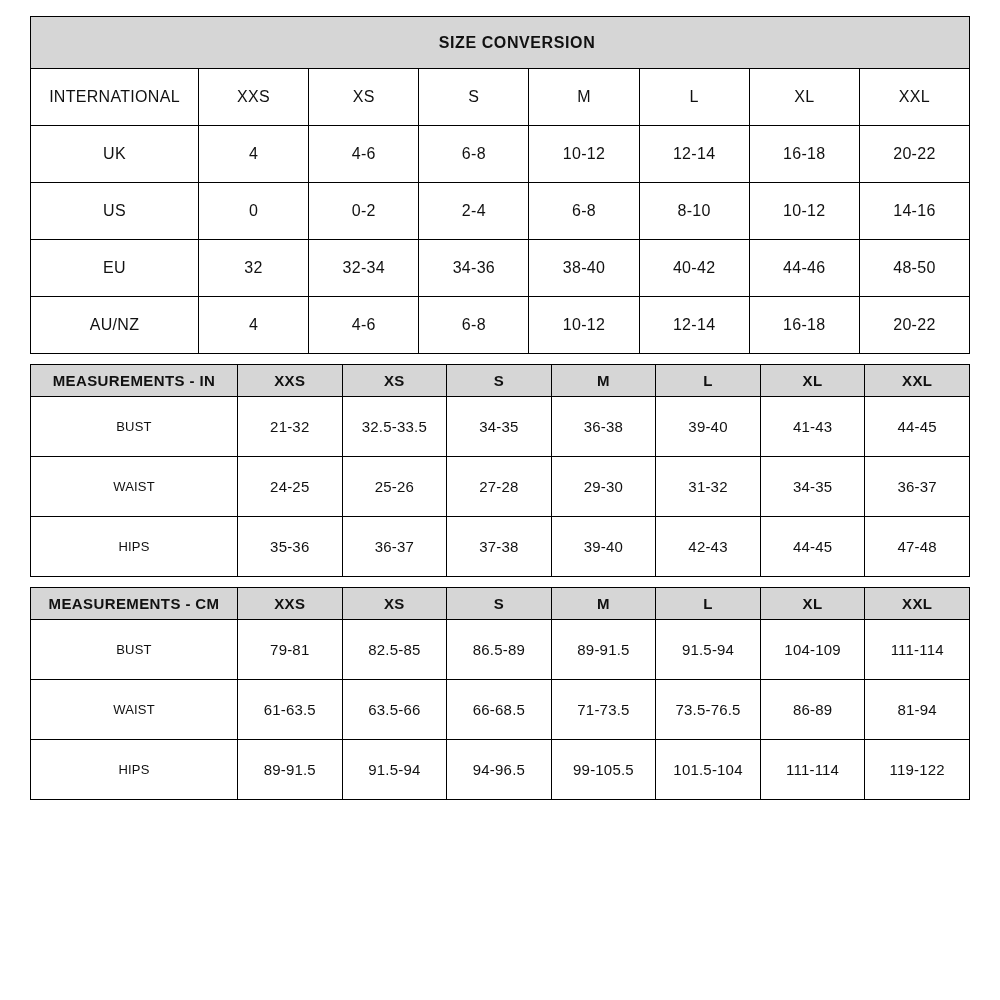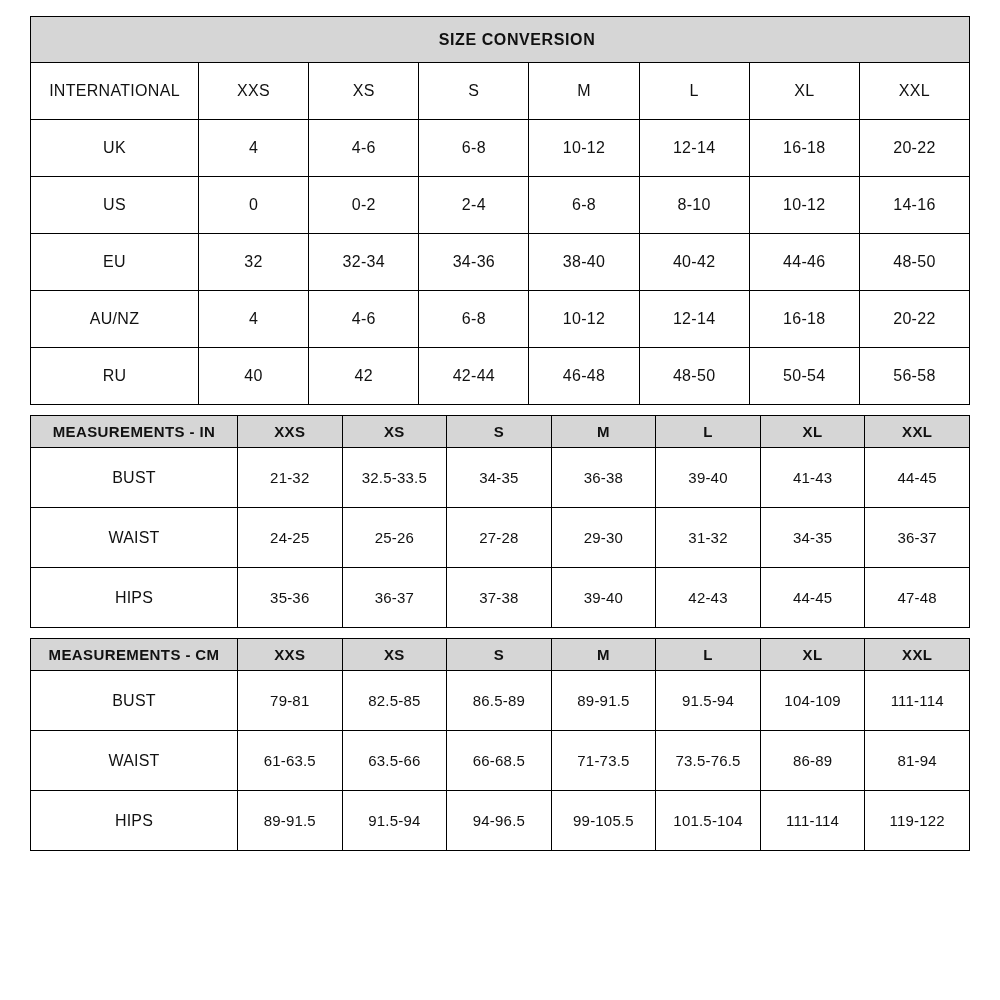--- a/index.html
+++ b/index.html
@@ -29,39 +29,39 @@
     border: 1.5px solid var(--border, #000000);
     text-align: center;
     vertical-align: middle;
     padding: 2px 4px;
     overflow: hidden;
     background: #ffffff;
   }
   
   .tbl-conversion col.c-label { width: 168px; }
   .tbl-conversion .banner {
-    height: 46px;
+    height: 52px;
     background: var(--header-bg, #d6d6d6);
     font-size: 16px;
     font-weight: 700;
     letter-spacing: 0.6px;
     padding-left: 38px;
   }
   .tbl-conversion td { height: 57px; font-size: 16px; font-weight: 500; letter-spacing: 0.3px; }
   
   .tbl-measure col.c-label { width: 207px; }
   .tbl-measure th {
     height: 32px;
     background: var(--header-bg, #d6d6d6);
     font-size: 15px;
     font-weight: 700;
     letter-spacing: 0.4px;
   }
   .tbl-measure td { height: 60px; font-size: 15px; font-weight: 500; letter-spacing: 0.2px; }
-  .tbl-measure td.lbl { font-size: 16px; }
+  .tbl-measure td.lbl { font-size: 13px; }
 </style>
 </head>
 <body>
 
 <div class="page">
 
 
   <table class="tbl-conversion">
     <colgroup>
         <col class="c-label">
@@ -116,30 +116,20 @@
       <tr>
         <td>AU/NZ</td>
         <td>4</td>
         <td>4-6</td>
         <td>6-8</td>
         <td>10-12</td>
         <td>12-14</td>
         <td>16-18</td>
         <td>20-22</td>
       </tr>
-      <tr>
-        <td>RU</td>
-        <td>40</td>
-        <td>42</td>
-        <td>42-44</td>
-        <td>46-48</td>
-        <td>48-50</td>
-        <td>50-54</td>
-        <td>56-58</td>
-      </tr>
     </tbody>
   </table>
 
   <table class="tbl-measure">
     <colgroup>
         <col class="c-label">
         <col span="7">
       </colgroup>
     <thead>
       <tr>

